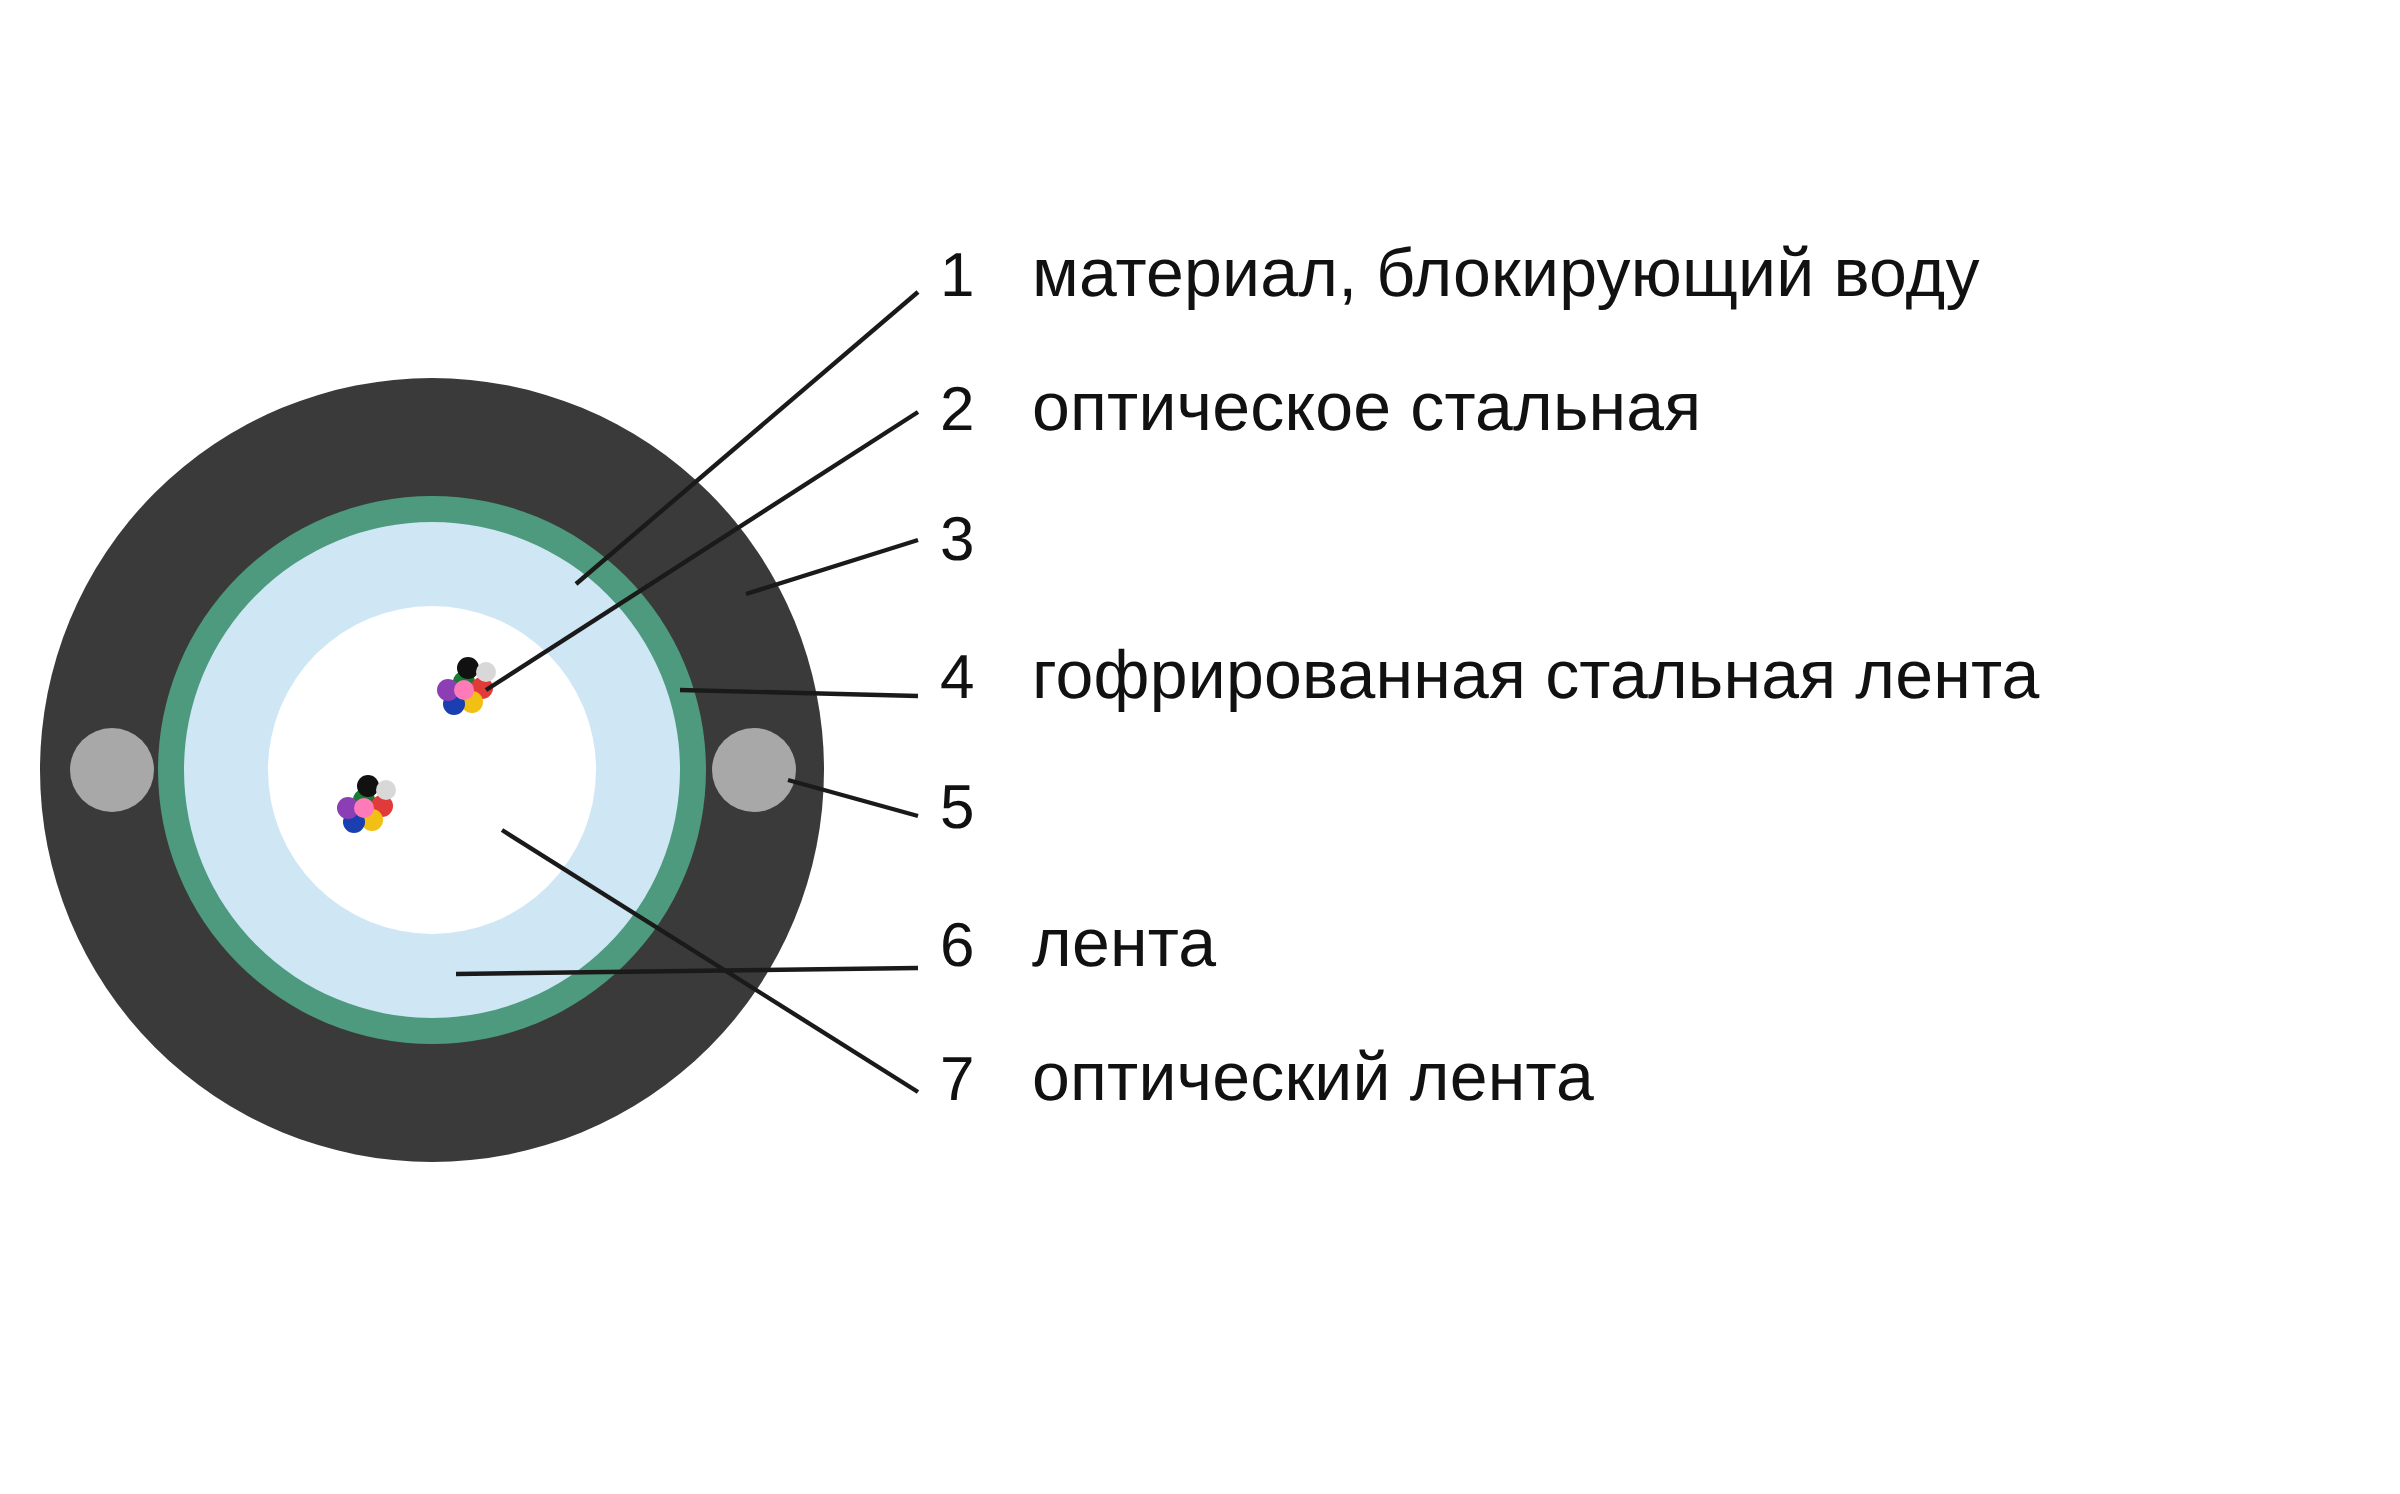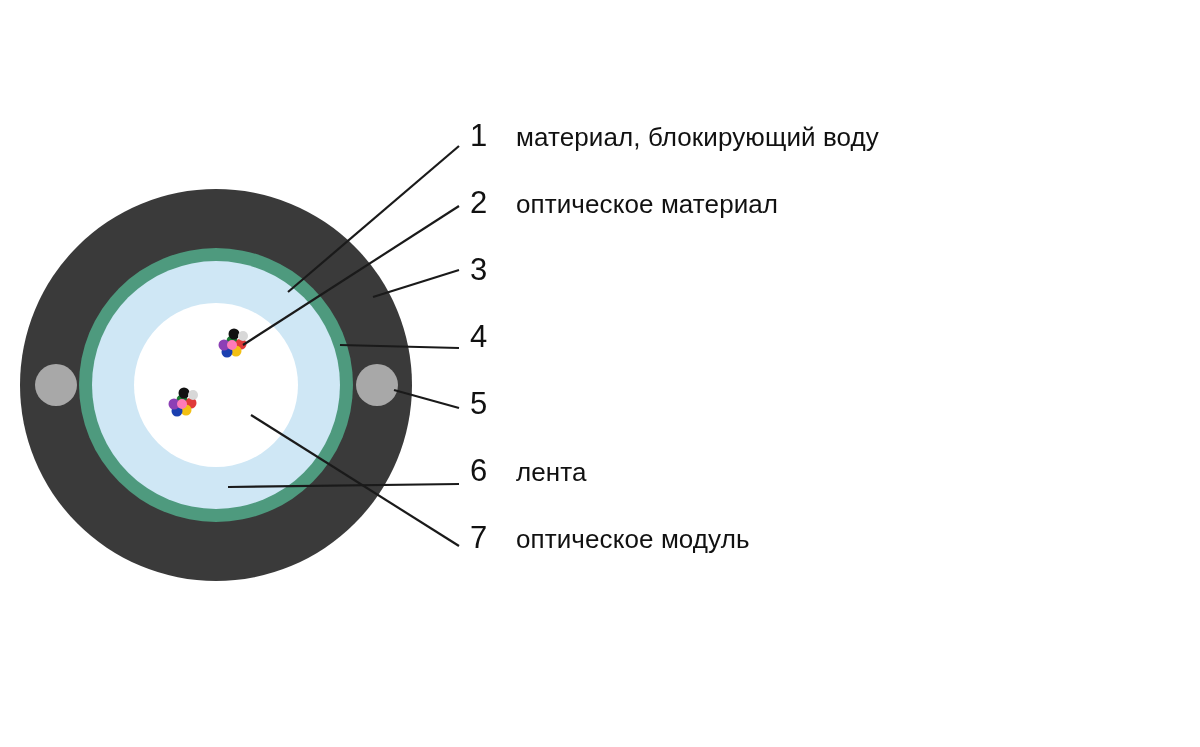--- a/index.html
+++ b/index.html
@@ -37,21 +37,21 @@
     height: 67px;
   }
   .legend-num {
     width: 46px;
     flex: 0 0 46px;
     font-size: 31px;
     color: #111111;
     text-align: left;
   }
   .legend-label {
-    font-size: 26px;
+    font-size: 34px;
     color: #111111;
     white-space: nowrap;
     letter-spacing: 0.1px;
   }
 </style>
 </head>
 <body>
 
 <div id="diagram-root">
 
@@ -110,39 +110,40 @@
 
   <div class="legend">
 
     <div class="legend-row">
       <span class="legend-num">1</span>
       <span class="legend-label">материал, блокирующий воду</span>
     </div>
 
     <div class="legend-row">
       <span class="legend-num">2</span>
-      <span class="legend-label">оптическое материал</span>
+      <span class="legend-label">оптическое стальная</span>
     </div>
 
     <div class="legend-row">
       <span class="legend-num">3</span>
     </div>
 
     <div class="legend-row">
       <span class="legend-num">4</span>
+      <span class="legend-label">гофрированная стальная лента</span>
     </div>
 
     <div class="legend-row">
       <span class="legend-num">5</span>
     </div>
 
     <div class="legend-row">
       <span class="legend-num">6</span>
       <span class="legend-label">лента</span>
     </div>
 
     <div class="legend-row">
       <span class="legend-num">7</span>
-      <span class="legend-label">оптическое модуль</span>
+      <span class="legend-label">оптический лента</span>
     </div>
 
   </div>
 </div>
 
 </body></html>

